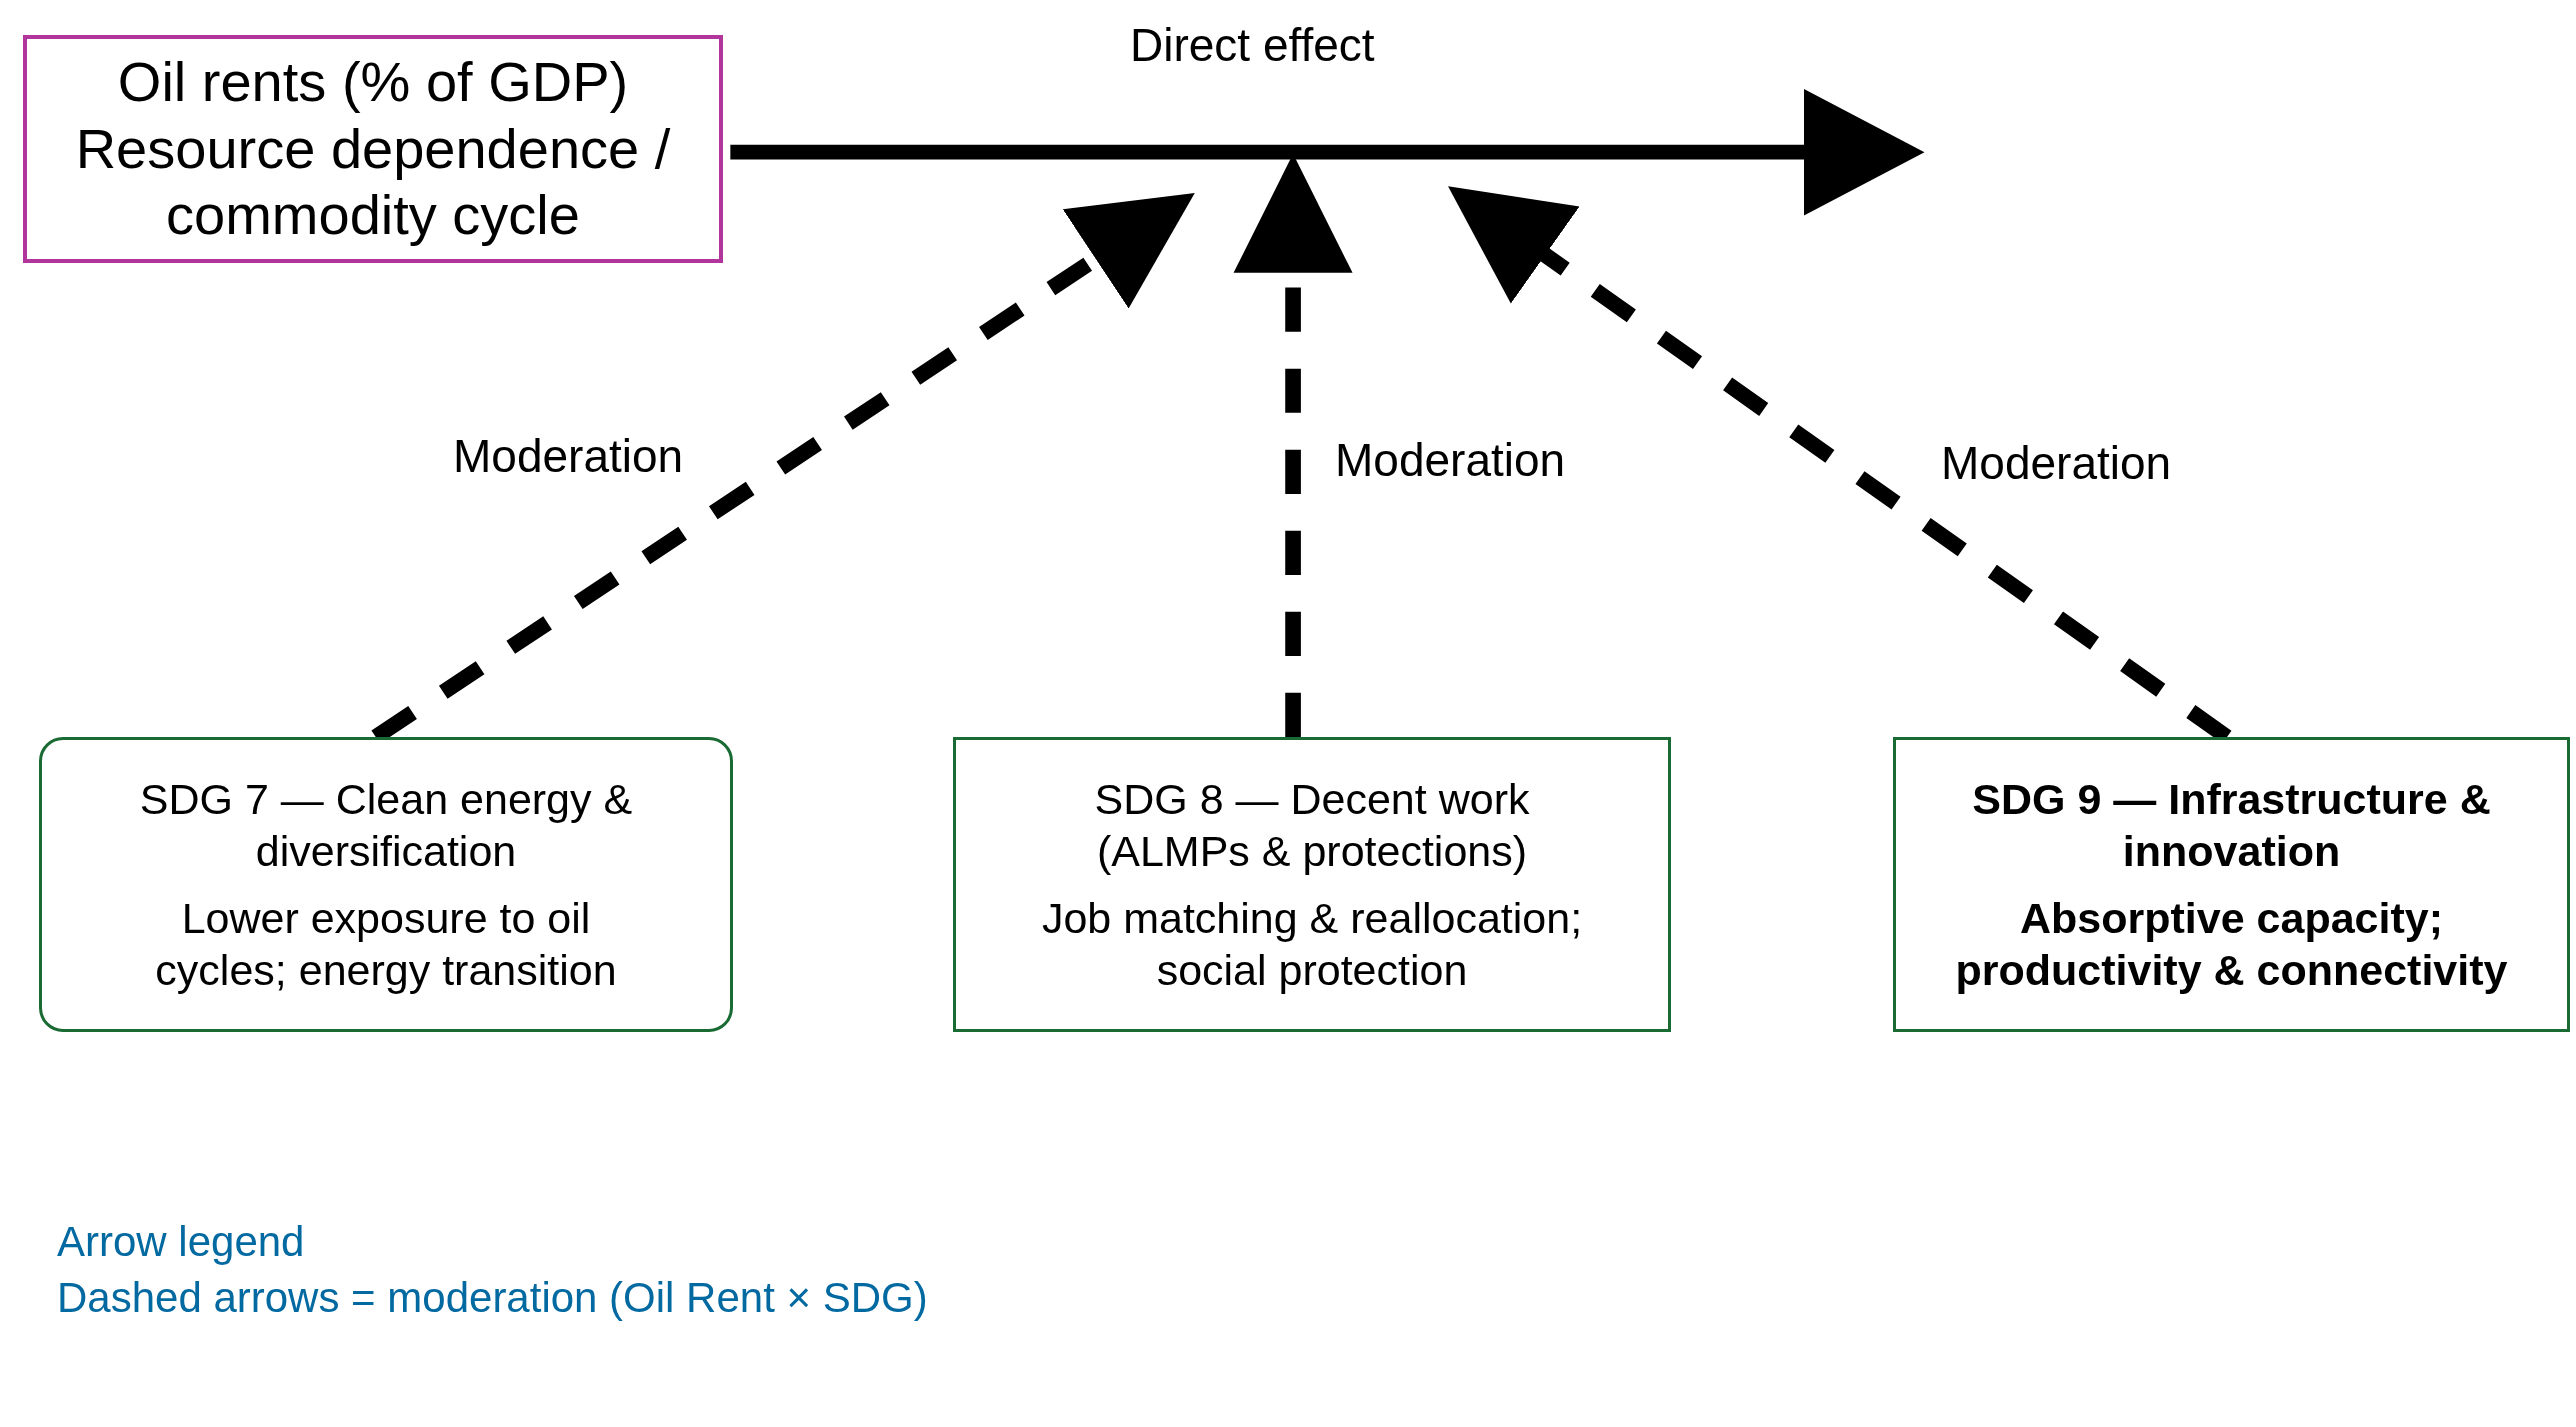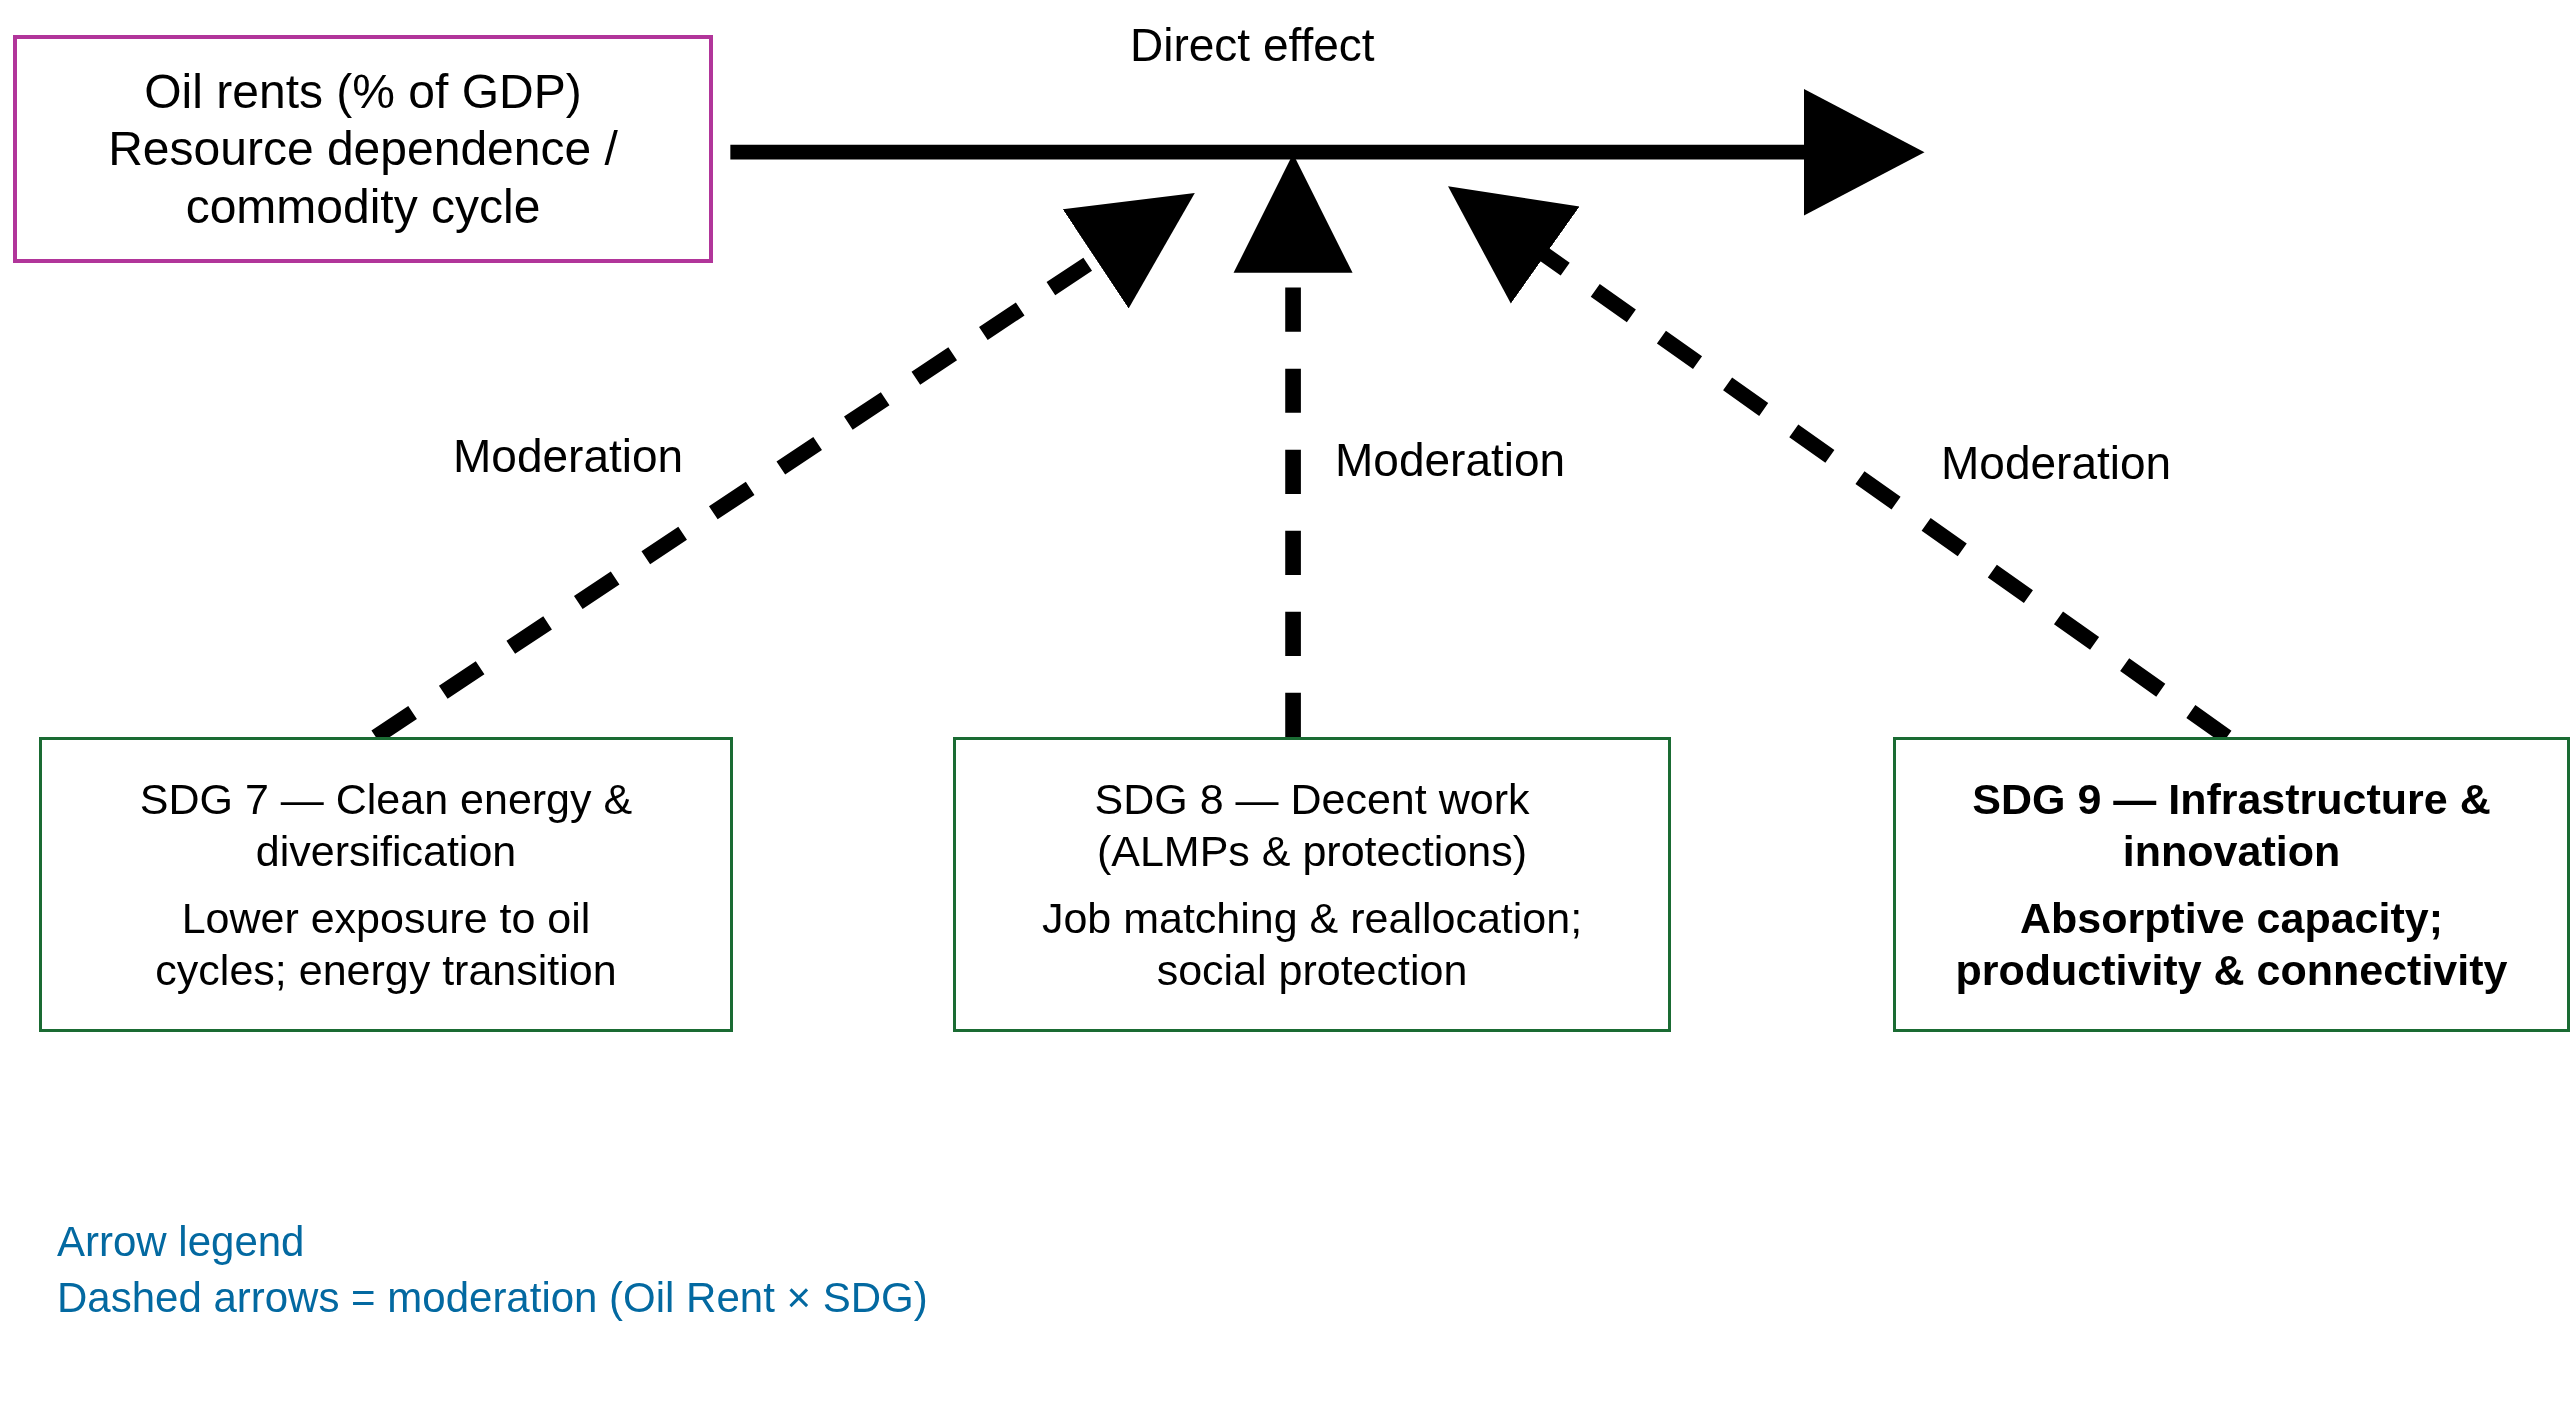--- a/index.html
+++ b/index.html
@@ -36,44 +36,44 @@
     white-space: nowrap;
   }
   .node-purple {
     border: 4.6px solid #b1359a;
   }
   .node-green {
     border: 3.7px solid #1a6b33;
   }
   
   #node-oil-rents {
-    left: 13px;
+    left: 23px;
     top: 35px;
     width: 700px;
     height: 228px;
-    font-size: 48px;
+    font-size: 56px;
     line-height: 1.19;
   }
   
   #node-unemployment {
     left: 1862px;
     top: 66px;
     width: 705px;
     height: 162px;
     font-size: 46px;
     line-height: 1.19;
   }
   
   .node-sdg {
     top: 737px;
     height: 295px;
     font-size: 43px;
     line-height: 1.21;
   }
-  #node-sdg7 { left: 39px;   width: 694px; }
+  #node-sdg7 { left: 39px;   width: 694px; border-radius: 24px; }
   #node-sdg8 { left: 953px; width: 718px; }
   #node-sdg9 { left: 1893px; width: 677px; font-weight: bold; }
   .node-sdg .group-b { margin-top: 14.7px; }
 
   
   .edge-label {
     position: absolute;
     color: #000000;
     font-size: 46px;
     line-height: 1.1;

